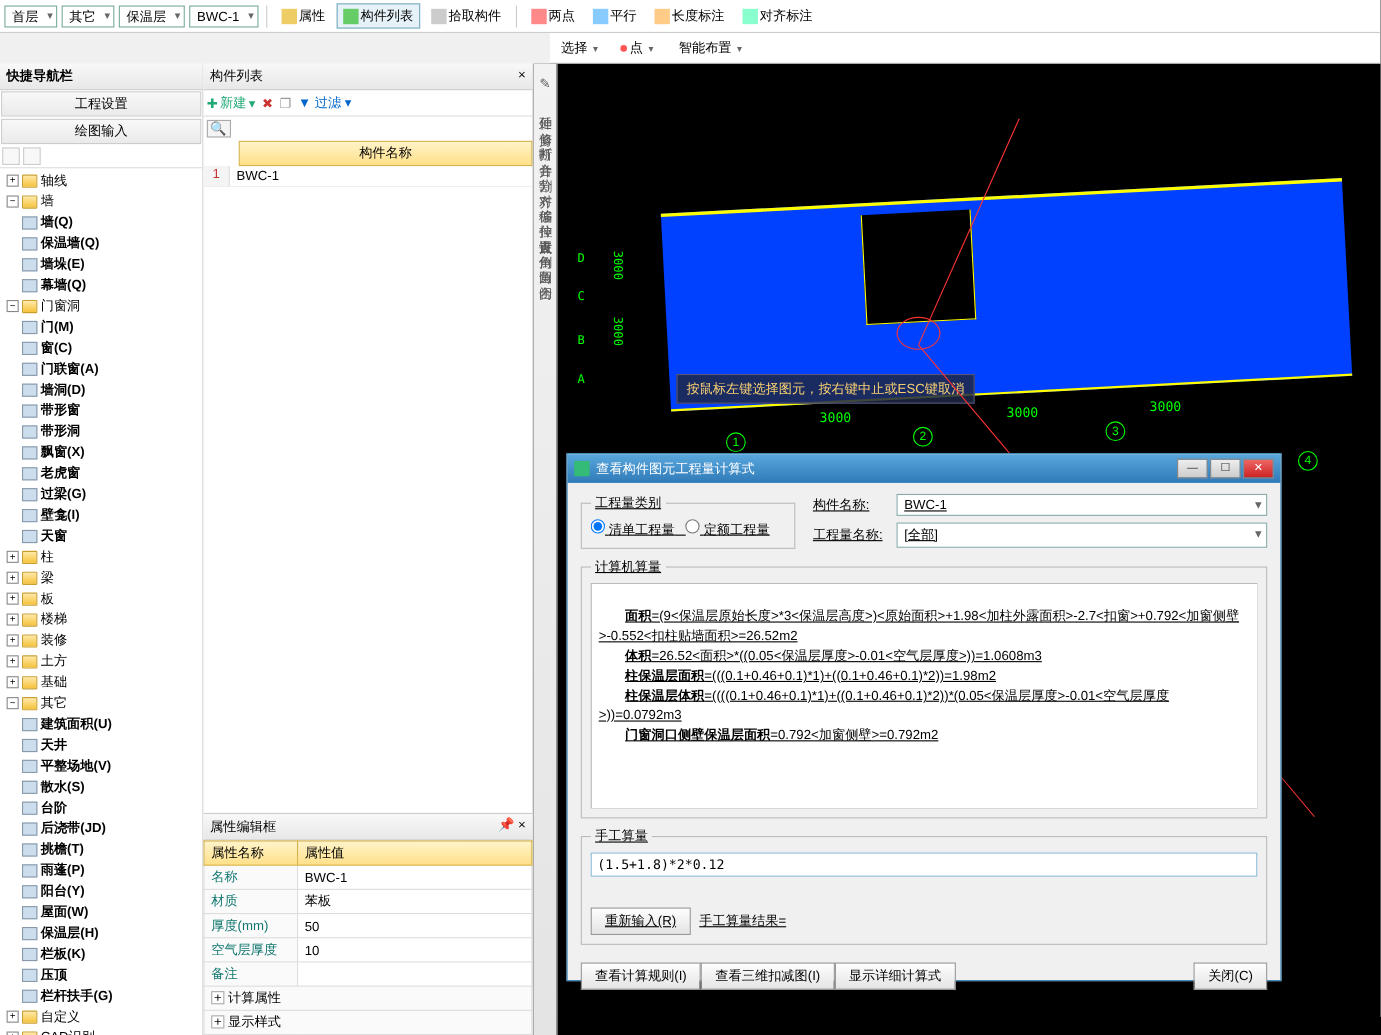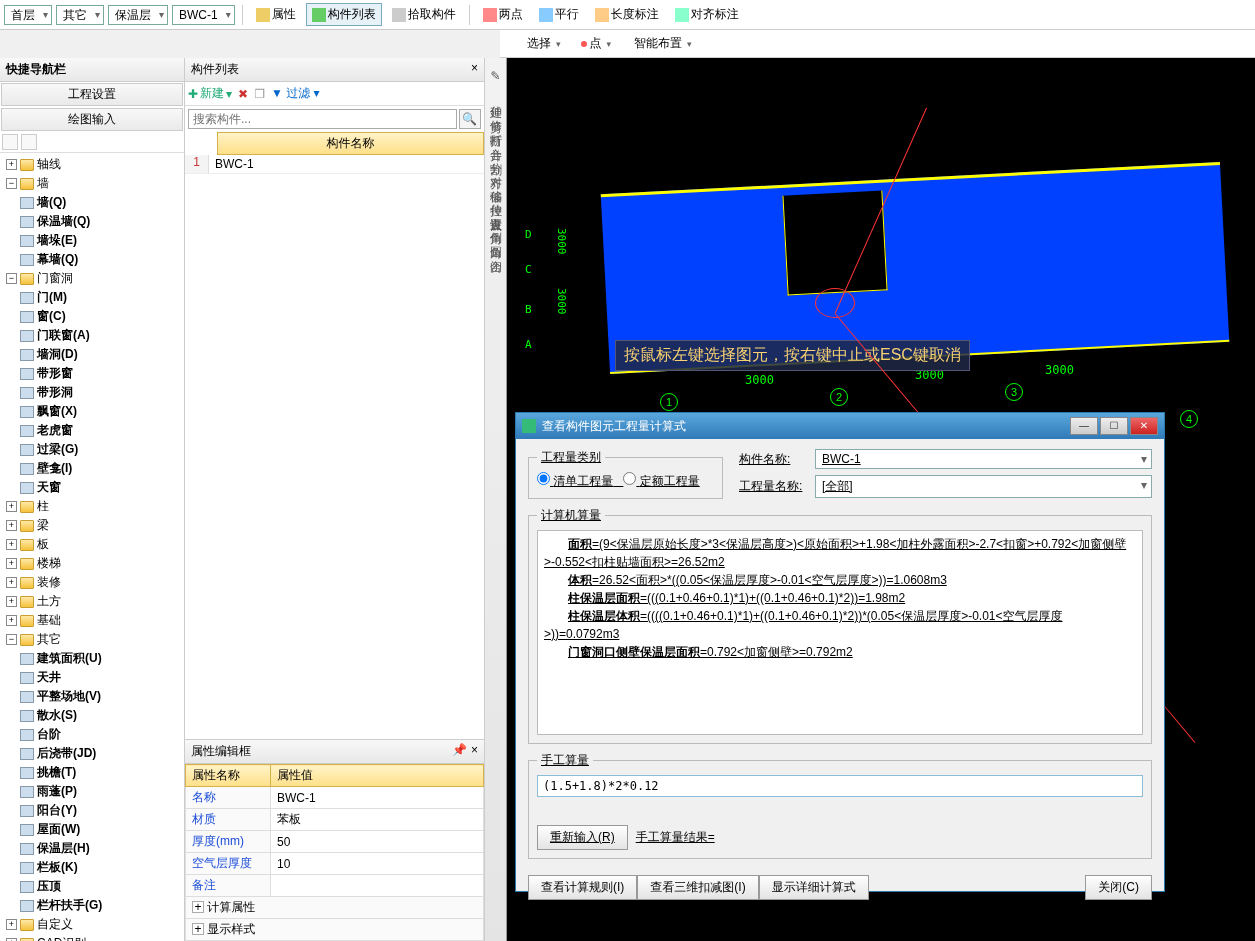--- a/index.html
+++ b/index.html
@@ -5,21 +5,21 @@
 * { box-sizing: border-box; margin: 0; padding: 0; font-family: "Microsoft YaHei", SimSun, sans-serif; font-size: 12px; }
 body { background: #f0f0f0; width: 1255px; height: 941px; overflow: hidden; position: relative; }
 
 .topbar { height: 30px; background: #fff; border-bottom: 1px solid #ccc; display: flex; align-items: center; padding: 0 4px; gap: 4px; }
 .topbar .combo { border: 1px solid #7a9; background: #fff; padding: 1px 16px 1px 6px; position: relative; height: 20px; line-height: 16px; }
 .topbar .combo::after { content: "▾"; position: absolute; right: 3px; top: 1px; font-size: 10px; color: #666; }
 .topbar .sep { width: 1px; height: 20px; background: #ccc; margin: 0 3px; }
 .topbar .btn { padding: 2px 5px; border: 1px solid transparent; display: flex; align-items: center; gap: 2px; }
 .topbar .ico { width: 14px; height: 14px; display: inline-block; }
 
-.ribbon2 { height: 28px; background: #fff; border-bottom: 1px solid #ccc; display: flex; align-items: center; padding: 0 20px; gap: 6px; margin-left: 500px; }
+.ribbon2 { height: 28px; background: #fff; border-bottom: 1px solid #ccc; display: flex; align-items: center; padding: 0 3px; gap: 6px; margin-left: 500px; }
 .ribbon2 .btn { padding: 2px 6px; display: flex; align-items: center; gap: 3px; border: 1px solid transparent; }
 .ribbon2 .btn::after { content: "▾"; font-size: 9px; margin-left: 2px; color: #666; }
 
 .main { display: flex; height: calc(100% - 58px); }
 
 
 .navpanel { width: 185px; background: #fff; border-right: 1px solid #ccc; display: flex; flex-direction: column; }
 .navpanel .title { background: linear-gradient(#f8f8f8,#e8e8e8); border-bottom: 1px solid #ccc; padding: 3px 6px; font-weight: bold; }
 .navpanel .section { text-align: center; background: linear-gradient(#f8f8f8,#eaeaea); border: 1px solid #ccc; margin: 1px; padding: 2px; }
 .navpanel .tools { display: flex; gap: 3px; padding: 2px; border-bottom: 1px solid #ddd; }
@@ -44,52 +44,52 @@
 .complist .gridrow .rn { width: 24px; text-align: center; background: #f4f4f4; border-right: 1px solid #ddd; color: #c33; }
 .complist .gridrow .cell { flex: 1; padding: 2px 6px; }
 .complist .spacer { flex: 1; }
 
 
 .propbox { border-top: 1px solid #ccc; }
 .propbox .title { background: linear-gradient(#f8f8f8,#e8e8e8); border-bottom: 1px solid #ccc; padding: 3px 6px; display: flex; justify-content: space-between; }
 .proptable { width: 100%; border-collapse: collapse; }
 .proptable th { background: linear-gradient(#fff3c8,#ffe089); border: 1px solid #d6b24a; padding: 2px 6px; font-weight: normal; text-align: left; }
 .proptable td { border: 1px solid #ddd; padding: 2px 6px; }
-.proptable td.name { background: #fafafa; color: #1d4ed8; width: 85px; }
+.proptable td.name { background: #fafafa; color: #0f766e; width: 85px; }
 .proptable .exprow td { background: #fafafa; }
 .proptable .exprow .pm { width: 12px; text-align: center; border: 1px solid #aaa; background: #fff; display: inline-block; line-height: 10px; }
 
 
 .canvas { flex: 1; background: #000; position: relative; }
 .canvas .sidetools { position: absolute; left: 0; top: 0; bottom: 0; width: 22px; background: linear-gradient(#f2f2f2,#e4e4e4); border-right: 1px solid #999; display: flex; flex-direction: column; align-items: center; gap: 8px; padding-top: 8px; font-size: 11px; color: #555; }
 .canvas .sidetools div { writing-mode: vertical-rl; padding: 3px 0; }
 .canvas .wall { position: absolute; background: #0040ff; border-top: 3px solid #ff0; border-bottom: 2px solid #ff0; }
 .canvas .opening { position: absolute; background: #000; border: 1px solid #ff0; border-top: none; }
 .canvas .axis { position: absolute; color: #0f0; font-size: 11px; font-family: monospace; }
 .canvas .dim { position: absolute; color: #0f0; font-size: 12px; font-family: monospace; }
 .canvas .badge { position: absolute; border: 1px solid #0f0; border-radius: 50%; width: 18px; height: 18px; color: #0f0; text-align: center; line-height: 16px; font-size: 11px; }
-.canvas .tip { position: absolute; background: rgba(30,40,70,.85); border: 1px solid #557; color: #f8d070; padding: 4px 8px; font-size: 16px; }
+.canvas .tip { position: absolute; background: rgba(30,40,70,.85); border: 1px solid #557; color: #f8d070; padding: 4px 8px; font-size: 12px; }
 .canvas .redline { position: absolute; height: 1px; background: #f33; transform-origin: left center; }
 .canvas .redring { position: absolute; border: 1px solid #f33; border-radius: 50%; }
 
 
 .dialog { position: absolute; left: 515px; top: 412px; width: 650px; height: 480px; background: #f0f0f0; border: 1px solid #2a7ab0; box-shadow: 2px 2px 8px rgba(0,0,0,.4); display: flex; flex-direction: column; }
 .dialog .titlebar { background: linear-gradient(#5aa7dd,#2f7ab8); color: #fff; padding: 4px 6px; display: flex; align-items: center; gap: 6px; }
 .dialog .titlebar .wbtns { margin-left: auto; display: flex; gap: 2px; }
 .dialog .titlebar .wbtn { width: 28px; height: 18px; background: linear-gradient(#eee,#ccc); border: 1px solid #888; text-align: center; font-size: 10px; line-height: 15px; color: #333; }
 .dialog .titlebar .wbtn.close { background: linear-gradient(#e66,#c22); color: #fff; }
 .dialog .body { padding: 10px 12px; flex: 1; display: flex; flex-direction: column; gap: 8px; text-decoration: underline; }
 .dialog fieldset { border: 1px solid #bbb; padding: 6px 8px 8px; }
 .dialog legend { padding: 0 4px; }
 .dialog .toprow { display: flex; gap: 16px; align-items: flex-start; }
 .dialog .toprow .left { flex: 0 0 195px; }
 .dialog .toprow .right { flex: 1; display: grid; grid-template-columns: 70px 1fr; row-gap: 6px; column-gap: 6px; align-items: center; }
 .dialog .combo2 { border: 1px solid #8aa; background: #fff; padding: 2px 18px 2px 6px; position: relative; }
 .dialog .combo2::after { content: "▾"; position: absolute; right: 4px; top: 2px; color: #666; }
-.dialog .calcarea { height: 205px; background: #fff; border: 1px solid #bbb; padding: 4px 6px; overflow: auto; font-size: 12px; line-height: 1.5; position: relative; }
+.dialog .calcarea { height: 205px; background: #fff; border: 1px solid #bbb; padding: 20px 6px; overflow: auto; font-size: 12px; line-height: 1.5; position: relative; }
 .dialog .calcarea .b { font-weight: bold; }
 .dialog .manual input { width: 100%; border: 1px solid #8bbcd8; padding: 3px 5px; background: #fff; font-family: monospace; }
 .dialog .resrow { display: flex; gap: 8px; align-items: center; margin-top: 6px; }
 .dialog .resrow .resfield { flex: 1; background: #ffffe8; border: 1px solid #ccc; padding: 3px 6px; font-family: monospace; }
 .dialog .btn2 { background: linear-gradient(#fefefe,#e4e4e4); border: 1px solid #999; padding: 3px 12px; }
 .dialog .footer { display: flex; gap: 0; padding: 6px 12px 10px; }
 .dialog .footer .sp { flex: 1; }
 </style>
 </head>
 <body>
@@ -345,21 +345,20 @@
         <span>构件列表</span>
         <span>×</span>
       </div>
     <div class="toolbar">
       <span class="nb"><span style="color:#2a7">✚</span><span>新建</span> ▾</span>
       <span style="color:#c33">✖</span>
       <span style="color:#999">❐</span>
       <span style="color:#06c">▼ <span>过滤</span> ▾</span>
     </div>
     <div class="search">
-      <input placeholder="搜索构件..." style="">
       <button><span>🔍</span></button>
     </div>
     <div class="gridhead">构件名称</div>
     <div class="gridrow">
       <div class="rn">1</div>
       <div class="cell">BWC-1</div>
     </div>
     <div class="spacer"></div>
 
     <div class="propbox">

